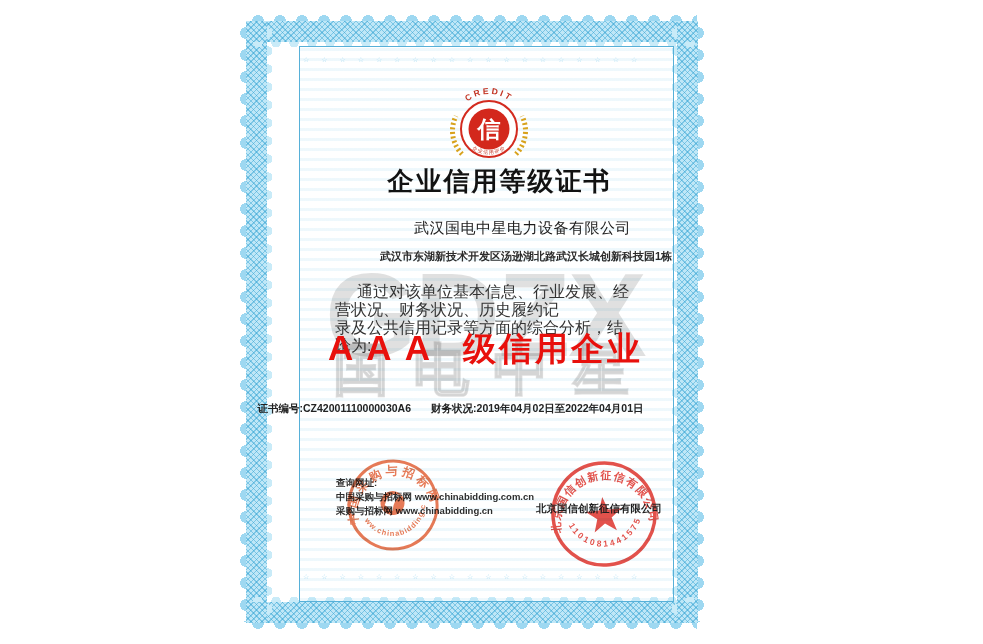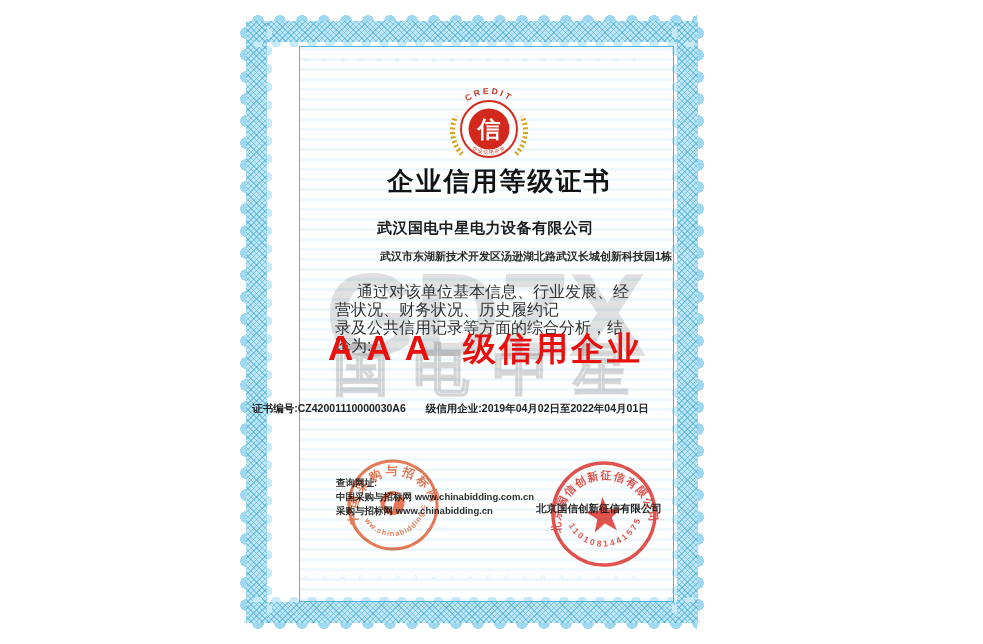--- a/index.html
+++ b/index.html
@@ -62,22 +62,22 @@
     color:rgba(60,60,60,.05);-webkit-text-stroke:1.5px rgba(60,60,60,.17);}
 
   
   .ct{position:absolute;z-index:3;}
   .garland{left:66px;right:66px;text-align:center;font-size:7px;letter-spacing:5px;
     color:#a5d9f0;white-space:nowrap;overflow:hidden;}
   .g-top{top:44px;} .g-bot{top:561px;}
   .logo{left:206px;top:66px;width:92px;height:92px;}
   .title{left:76px;width:373px;top:152px;text-align:center;font-size:26px;font-weight:900;
     letter-spacing:2px;color:#121212;}
-  .company{left:62px;width:373px;top:207px;text-align:center;font-size:15px;font-weight:700;
-    color:#1c1c1c;letter-spacing:.5px;}
+  .company{left:62px;width:373px;top:207px;text-align:center;font-size:15px;font-weight:400;
+    color:#1c1c1c;letter-spacing:.5px;padding-left:37px;}
   .address{left:62px;width:373px;top:237px;text-align:right;font-size:11px;font-weight:600;
     color:#2b2b2b;}
   .body-par{left:98px;top:271px;width:302px;font-size:16px;line-height:18px;color:#333;}
   .body-par .l1{text-indent:22px;}
   .rating{left:62px;width:373px;top:315px;text-align:center;color:#e8100c;white-space:nowrap;}
   .rating .grade{font-size:35px;font-weight:900;letter-spacing:13px;}
   .rating .suffix{font-family:"Liberation Serif",serif;font-size:33px;font-weight:700;
     letter-spacing:3px;margin-left:20px;}
   .meta{left:62px;width:303px;top:390px;display:flex;justify-content:center;gap:20px;
     font-size:10.5px;font-weight:600;color:#222;white-space:nowrap;}
@@ -141,21 +141,21 @@
       <div class="l1">通过对该单位基本信息、行业发展、经营状况、财务状况、历史履约记</div>
       <div class="l2">录及公共信用记录等方面的综合分析，结论为:</div>
     </div>
 
     <div class="ct rating">
       <span class="grade">AAA</span><span class="suffix">级信用企业</span>
     </div>
 
     <div class="ct meta">
       <span>证书编号:CZ42001110000030A6</span>
-      <span>级信用企业:2019年04月02日至2022年04月01日</span>
+      <span>财务状况:2019年04月02日至2022年04月01日</span>
     </div>
 
     <div class="ct query">
       <div>查询网址:</div>
       <div>中国采购与招标网 www.chinabidding.com.cn</div>
       <div>采购与招标网 www.chinabidding.cn</div>
     </div>
 
     <svg class="ct stamp stamp-left" viewBox="0 0 96 96">
       <defs>

